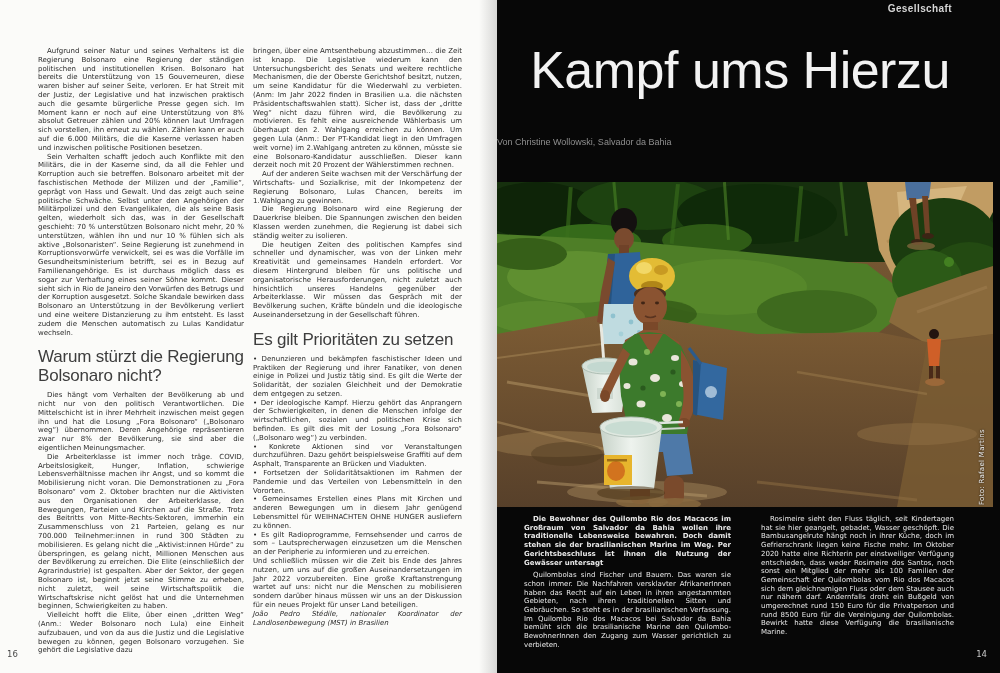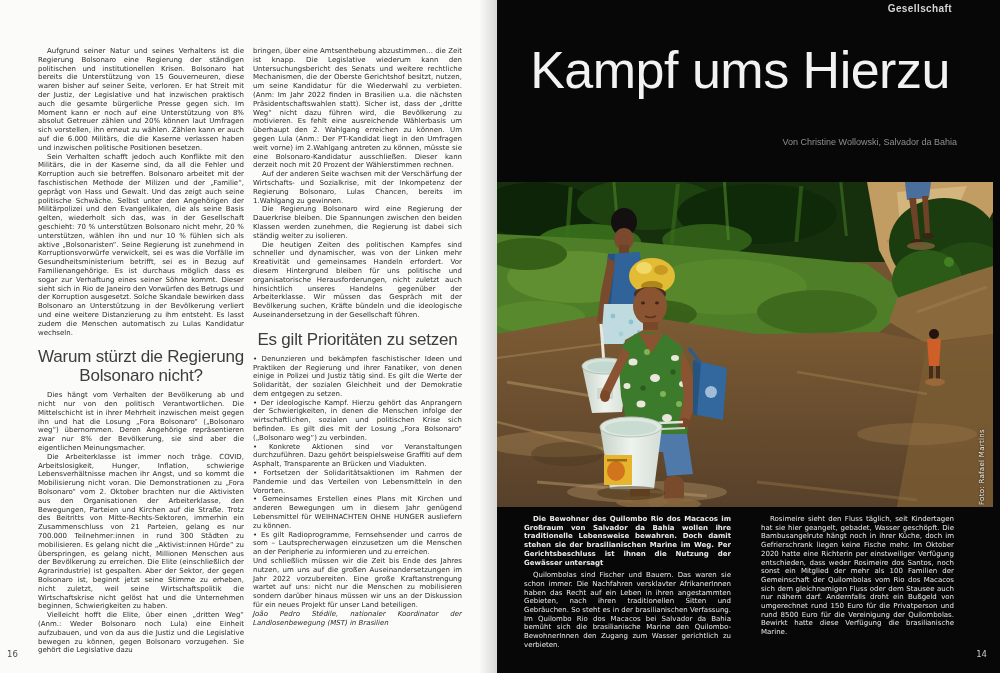--- a/index.html
+++ b/index.html
@@ -6,28 +6,28 @@
   .spread{position:relative;width:1000px;height:673px;overflow:hidden;background:var(--left-page-bg,#fbfbf9);font-family:"DejaVu Sans",sans-serif;}
   
   .left-page{position:absolute;left:0;top:0;width:497px;height:673px;background:var(--left-page-bg,#fbfbf9);}
   .gutter-shadow{position:absolute;left:479px;top:0;width:18px;height:673px;background:linear-gradient(to right,rgba(0,0,0,0) 0%,rgba(0,0,0,0.14) 100%);}
   .col{position:absolute;color:var(--body-text,#2b2b2b);font-size:7px;line-height:8.8px;text-align:justify;}
   .col-l1{left:38px;top:47px;width:206px;}
   .col-l2{left:253px;top:47px;width:209px;}
   .col p{margin:0;text-indent:9px;}
   .col p.bullet{text-indent:0;}
   .col p.no-indent{text-indent:0;}
-  h2.subhead{font-family:"Liberation Sans",sans-serif;font-weight:400;color:#3d3d3d;font-size:17px;line-height:19px;margin:10px 0 6px 0;text-align:center;letter-spacing:-0.2px;}
+  h2.subhead{font-family:"Liberation Sans",sans-serif;font-weight:400;color:#3d3d3d;font-size:17px;line-height:19px;margin:10px 0 6px 0;text-align:left;letter-spacing:-0.2px;}
   .author-credit{margin-top:9px;font-style:italic;text-indent:0 !important;}
   .pagenum-left{position:absolute;left:7px;top:649px;font-size:8.5px;color:#4a4a4a;}
   
   .right-page{position:absolute;left:497px;top:0;width:503px;height:673px;background:var(--right-page-bg,#070707);}
   .section-label{position:absolute;right:48px;top:3px;font-family:"Liberation Sans",sans-serif;font-size:10px;font-weight:700;letter-spacing:0.4px;color:#d6d6d6;}
   .headline{position:absolute;left:13px;top:40px;width:460px;text-align:center;font-family:"Liberation Sans",sans-serif;font-weight:300;font-size:52px;letter-spacing:-0.5px;color:var(--headline,#f2f2f2);white-space:nowrap;}
-  .byline{position:absolute;left:0;top:137px;width:460px;text-align:right;font-size:9px;color:var(--byline,#8f8f8f);font-family:"Liberation Sans",sans-serif;}
+  .byline{position:absolute;left:0;top:137px;width:460px;font-size:9px;color:var(--byline,#8f8f8f);font-family:"Liberation Sans",sans-serif;}
   .photo-wrap{position:absolute;left:0px;top:182px;width:496px;height:325px;overflow:hidden;}
   .photo-credit{position:absolute;left:481px;top:505px;transform:rotate(-90deg);transform-origin:left top;font-size:7px;color:#f0f0f0;text-shadow:0 0 2px rgba(0,0,0,0.9);white-space:nowrap;letter-spacing:0.3px;}
   .col-r{position:absolute;color:var(--white-text,#e9e9e9);font-size:7px;line-height:8.7px;text-align:justify;}
   .col-r1{left:23px;top:511px;width:215px;}
   .col-r2{left:260px;top:511px;width:201px;}
   .col-r p{margin:4px;text-indent:9px;}
   .col-r p.lead{font-weight:700;text-indent:9px;}
   .pagenum-right{position:absolute;right:13px;top:649px;font-size:8.5px;color:#c8c8c8;}
 </style>
 </head>

